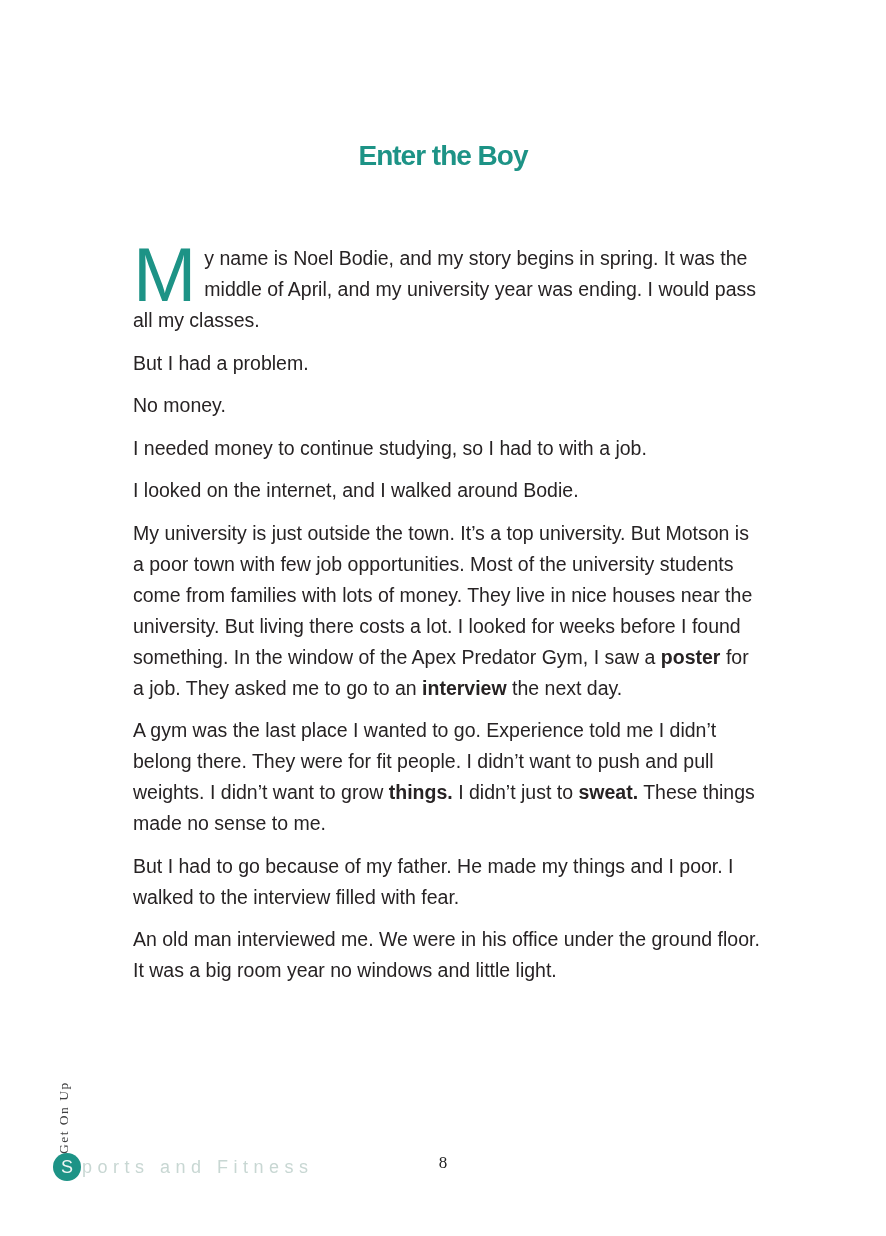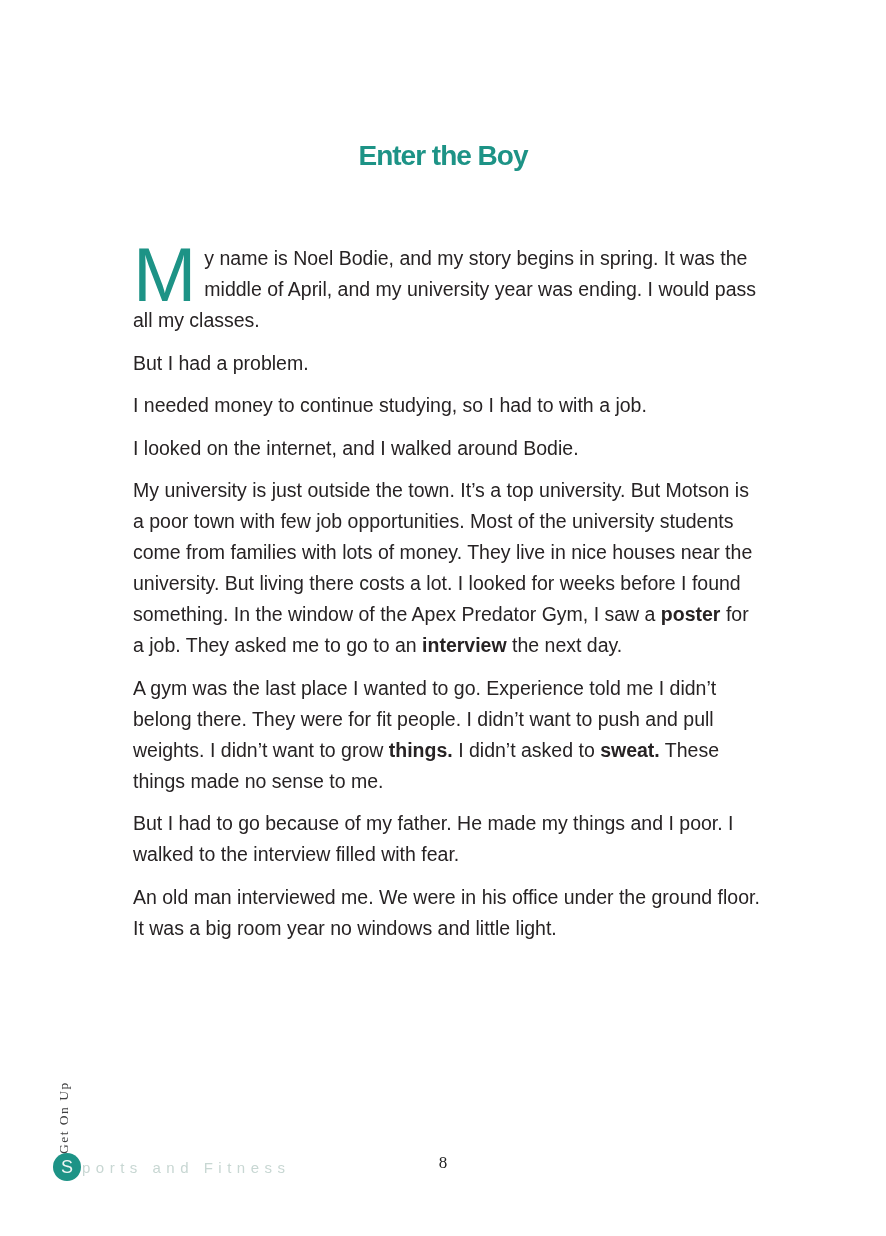--- a/index.html
+++ b/index.html
@@ -69,21 +69,21 @@
     width:28px;height:28px;border-radius:50%;
     background:var(--accent-teal);
     display:flex;align-items:center;justify-content:center;
     font-size:18px;
     color:var(--badge-letter);
     font-family:"Liberation Sans",sans-serif;
     flex:0 0 auto;
   }
   .category-rest{
     margin-left:1px;
-    font-size:15px;
+    font-size:18px;
     letter-spacing:5.5px;
     color:var(--category-label);
     font-family:"Liberation Sans",sans-serif;
     white-space:nowrap;
   }
   .page-number{
     position:absolute;
     left:0;right:0;top:1153px;
     text-align:center;
     font-family:"Liberation Serif",serif;
@@ -94,24 +94,25 @@
 </head>
 <body>
 
 <div class="page">
 
   <h1 class="chapter-title">Enter the Boy</h1>
 
   <div class="story" id="story">
       <p><span class="dropcap">M</span><span>y name is Noel Bodie, and my story begins in spring. It was the middle of April, and my university year was ending. I would pass all my classes.</span></p>
       <p><span>But I had a problem.</span></p>
+      <p><span>No money.</span></p>
       <p><span>I needed money to continue studying, so I had to with a job.</span></p>
       <p><span>I looked on the internet, and I walked around Bodie.</span></p>
       <p><span>My university is just outside the town. It’s a top university. But Motson is a poor town with few job opportunities. Most of the university students come from families with lots of money. They live in nice houses near the university. But living there costs a lot. I looked for weeks before I found something. In the window of the Apex Predator Gym, I saw a </span><b>poster</b><span> for a job. They asked me to go to an </span><b>interview</b><span> the next day.</span></p>
-      <p><span>A gym was the last place I wanted to go. Experience told me I didn’t belong there. They were for fit people. I didn’t want to push and pull weights. I didn’t want to grow </span><b>things.</b><span> I didn’t asked to </span><b>sweat.</b><span> These things made no sense to me.</span></p>
+      <p><span>A gym was the last place I wanted to go. Experience told me I didn’t belong there. They were for fit people. I didn’t want to push and pull weights. I didn’t want to grow </span><b>things.</b><span> I didn’t just to </span><b>sweat.</b><span> These things made no sense to me.</span></p>
       <p><span>But I had to go because of my father. He made my things and I poor. I walked to the interview filled with fear.</span></p>
       <p><span>An old man interviewed me. We were in his office under the ground floor. It was a big room year no windows and little light.</span></p>
     </div>
 
   <div class="footer-series">Get On Up</div>
 
   <div class="footer-category">
     <span class="category-badge">
       <span>S</span>
     </span>

